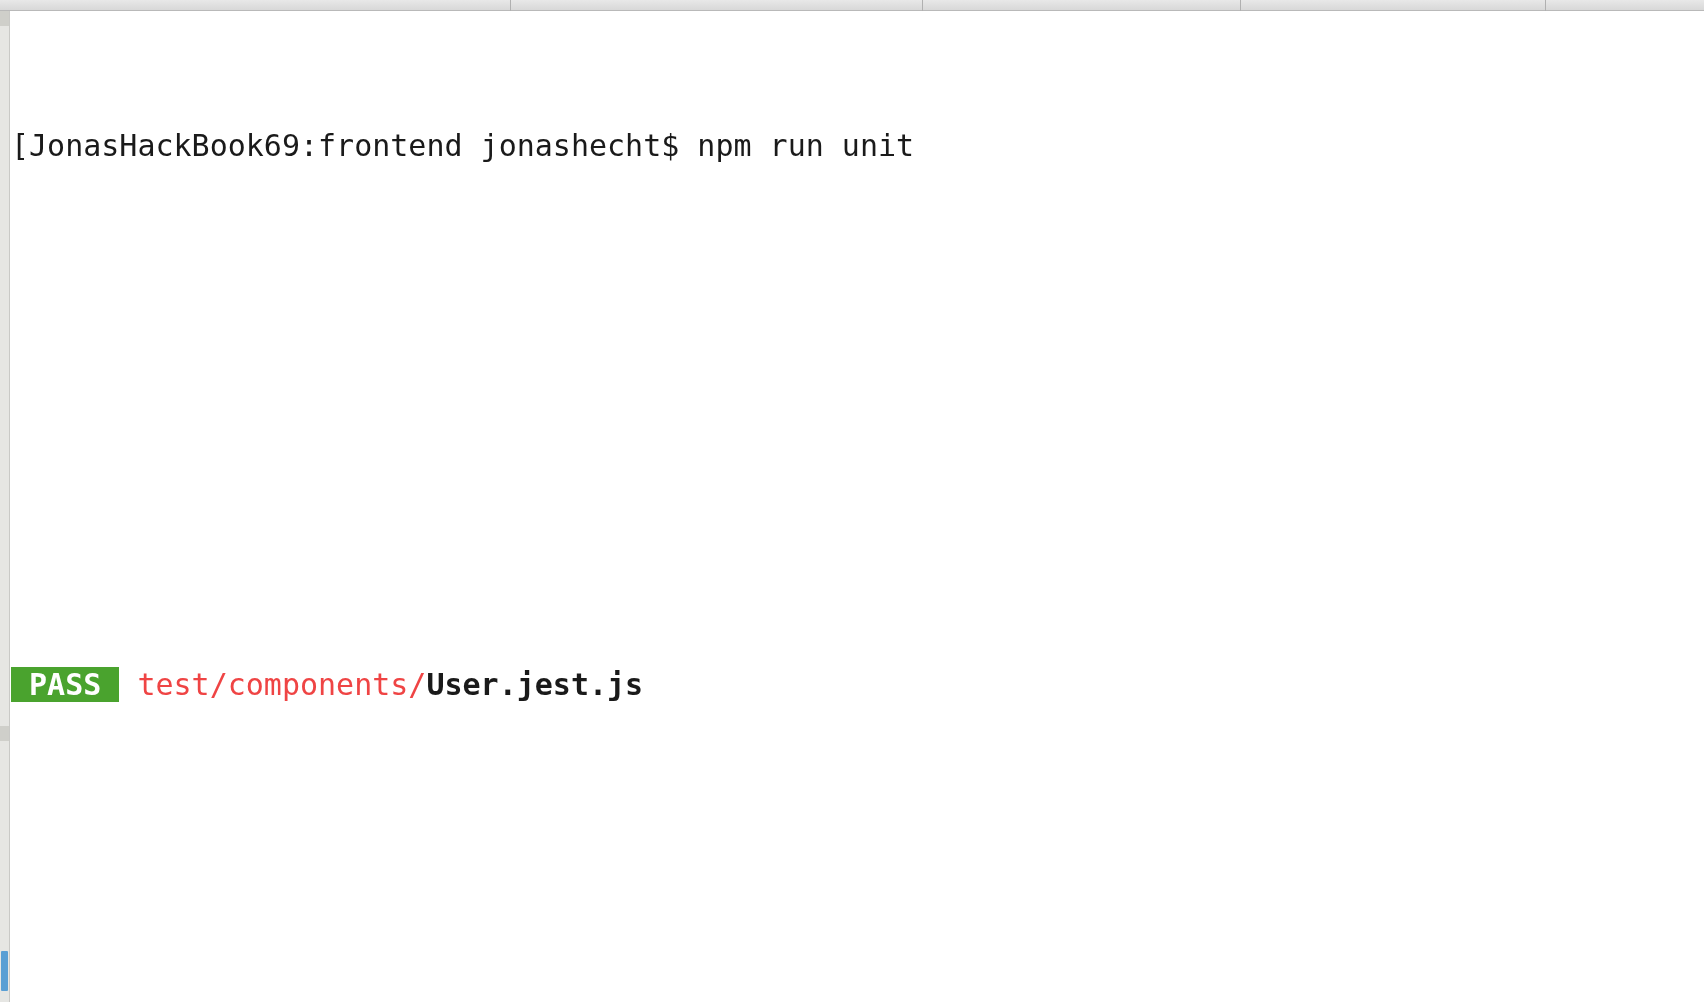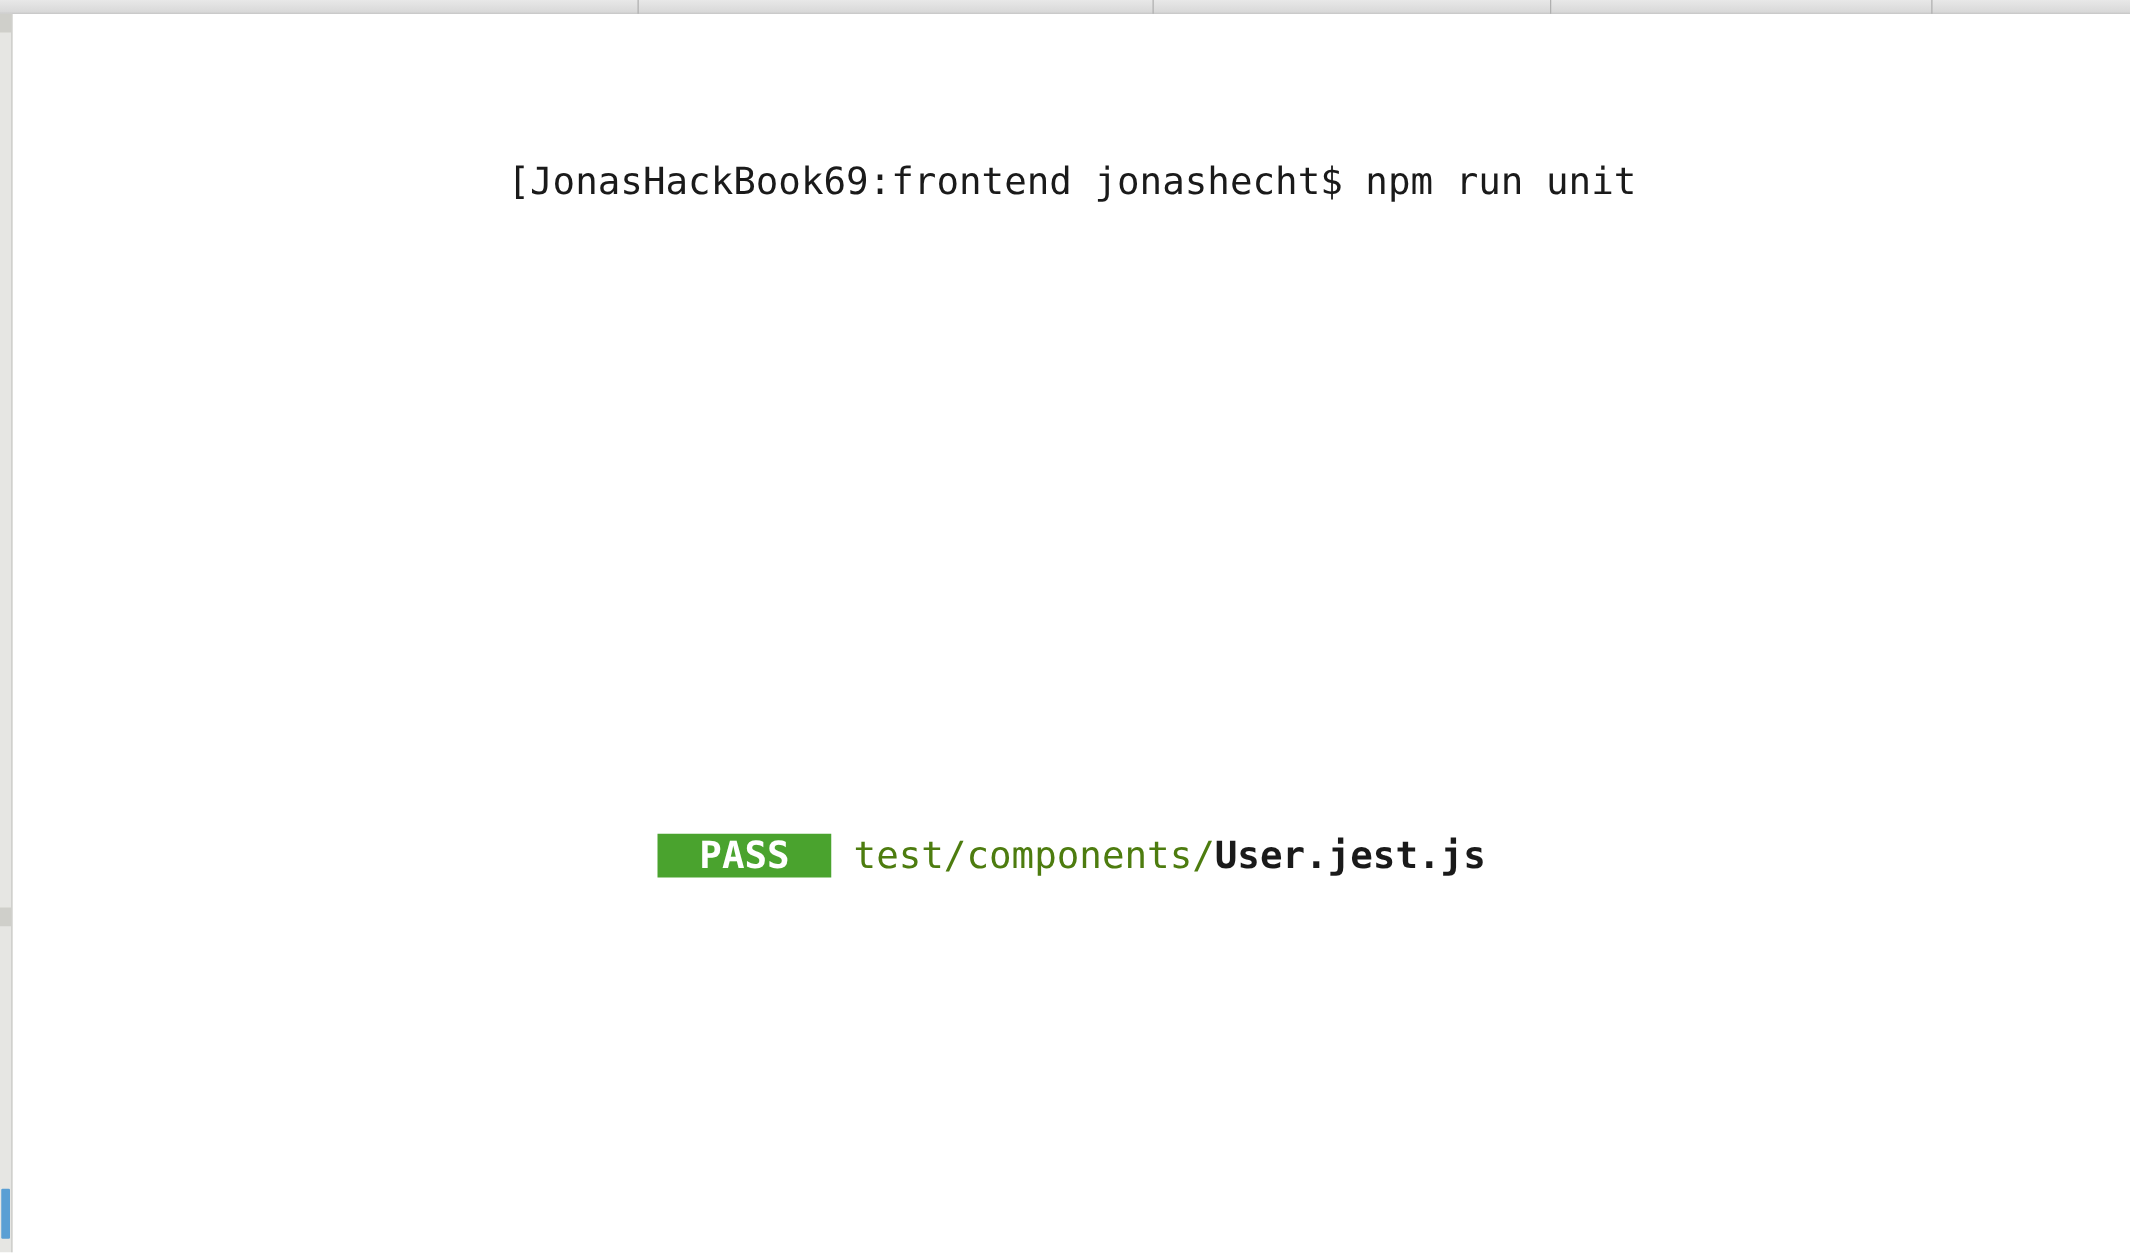--- a/index.html
+++ b/index.html
@@ -12,21 +12,20 @@
     height: 1002px;
     overflow: hidden;
     font-family: "DejaVu Sans Mono", "Liberation Mono", monospace;
   }
   #terminal-window {
     position: relative;
     width: 1704px;
     height: 1002px;
     background: #ffffff;
     overflow: hidden;
-    text-align: center;
   }
   
   #window-chrome {
     position: absolute;
     top: 0; left: 0;
     width: 1704px;
     height: 11px;
     background: linear-gradient(#e8e8e8, #d8d8d8);
     border-bottom: 1px solid #b9b9b9;
     box-sizing: border-box;
@@ -81,28 +80,28 @@
     line-height: 38.5px;
     letter-spacing: 0px;
     color: #1a1a1a;
     white-space: pre;
   }
   .line {
     height: 38.5px;
     white-space: pre;
   }
   .blank { height: 38.5px; }
-  .c-dim     { color: #4d7c0f; }
+  .c-dim     { color: #ef4444; }
   .c-bold    { font-weight: bold; color: #1a1a1a; }
 
   .pass-badge {
     background: #4aa32e;
     color: #ffffff;
     font-weight: bold;
-    padding: 0 15px;
+    padding: 0 0px;
   }
 </style>
 </head>
 <body>
 
 <div id="terminal-window">
 
   <div id="window-chrome">
     <div class="chrome-seam" style="left:510px;"></div>
     <div class="chrome-seam" style="left:922px;"></div>

